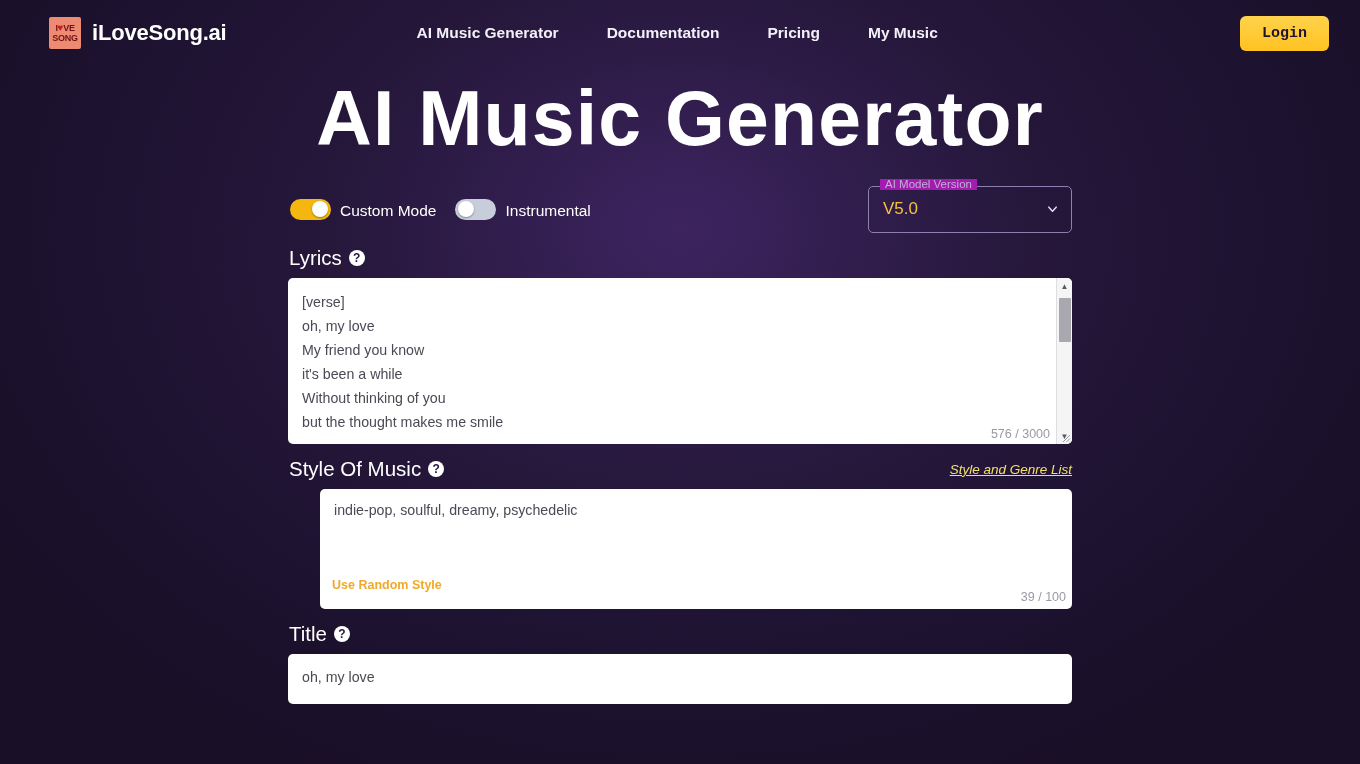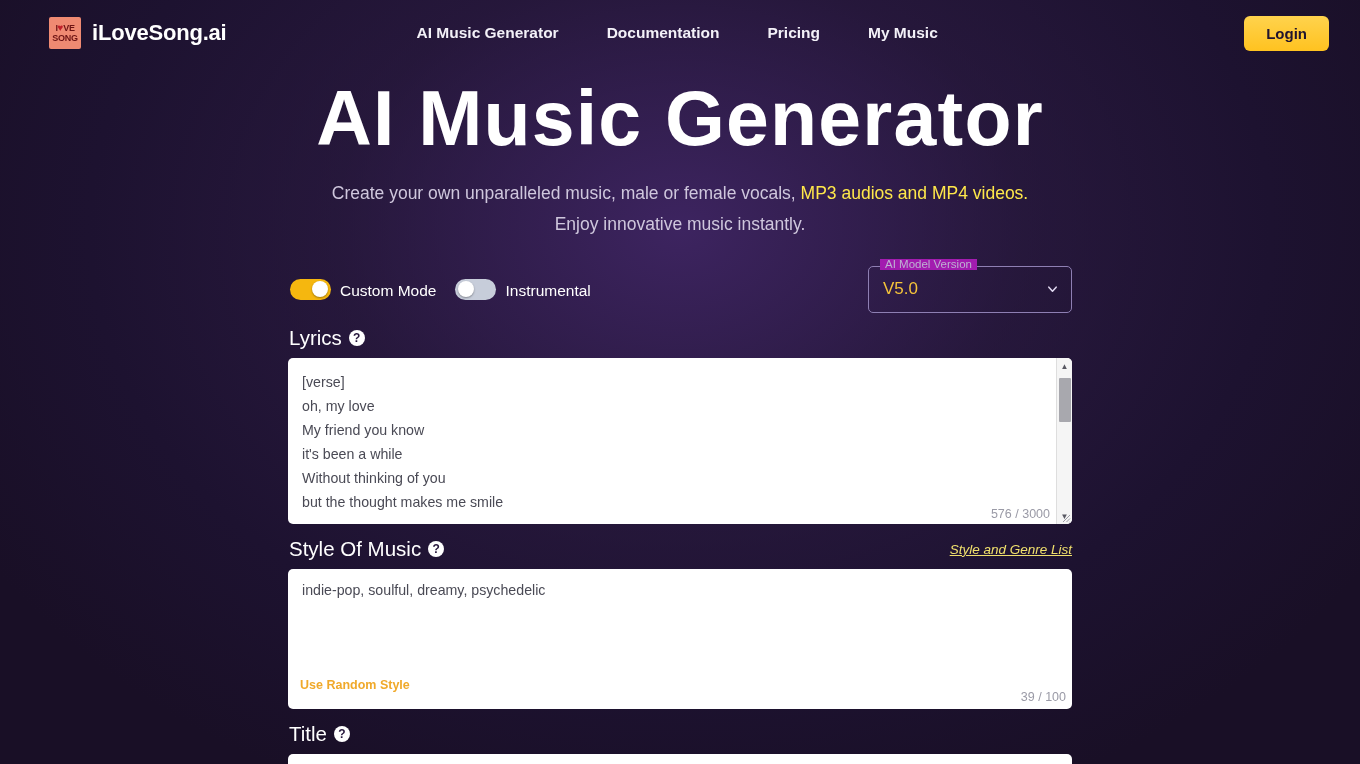--- a/index.html
+++ b/index.html
@@ -103,21 +103,21 @@
   .login-btn {
     margin-left: auto;
     background: linear-gradient(180deg, #ffd34d 0%, #ffc220 100%);
     color: #20142e;
     font-size: 15px;
     font-weight: bold;
     border: none;
     border-radius: 6px;
     padding: 9px 22px;
     cursor: pointer;
-    font-family: Liberation Sans, sans-serif;
+    font-family: Liberation Mono, monospace;
   }
 
   
   .hero {
     text-align: center;
     margin-top: 11px;
   }
   .hero-title {
     font-size: 77px;
     font-weight: bold;
@@ -262,21 +262,21 @@
 
   
   .textbox {
     position: relative;
     background: #ffffff;
     border-radius: 5px;
     margin-top: 8px;
     overflow: hidden;
   }
   .textbox.lyrics { height: 166px; }
-  .textbox.style  { height: 140px; }
+  .textbox.style  { height: 120px; margin-left: 32px; }
   .textbox.title  { height: 50px; }
 
   .ta-content {
     padding: 12px 30px 0 14px;
     font-size: 14.2px;
     color: #4a4a55;
     line-height: 24px;
     white-space: pre-wrap;
     height: 100%;
     overflow: hidden;
@@ -375,24 +375,20 @@
       <div class="nav-item">Documentation</div>
       <div class="nav-item">Pricing</div>
       <div class="nav-item">My Music</div>
     </div>
 
     <button class="login-btn">Login</button>
   </div>
 
   <div class="hero">
     <h1 class="hero-title">AI Music Generator</h1>
-    <div class="hero-sub">
-      <div><span>Create your own unparalleled music, male or female vocals, </span><span class="hl">MP3 audios and MP4 videos.</span></div>
-      <div>Enjoy innovative music instantly.</div>
-    </div>
   </div>
 
   <div class="form-wrap">
 
     <div class="row-top">
       <div class="toggles">
 
         <div class="toggle-group">
           <div class="switch on">
             <div class="knob"></div>

